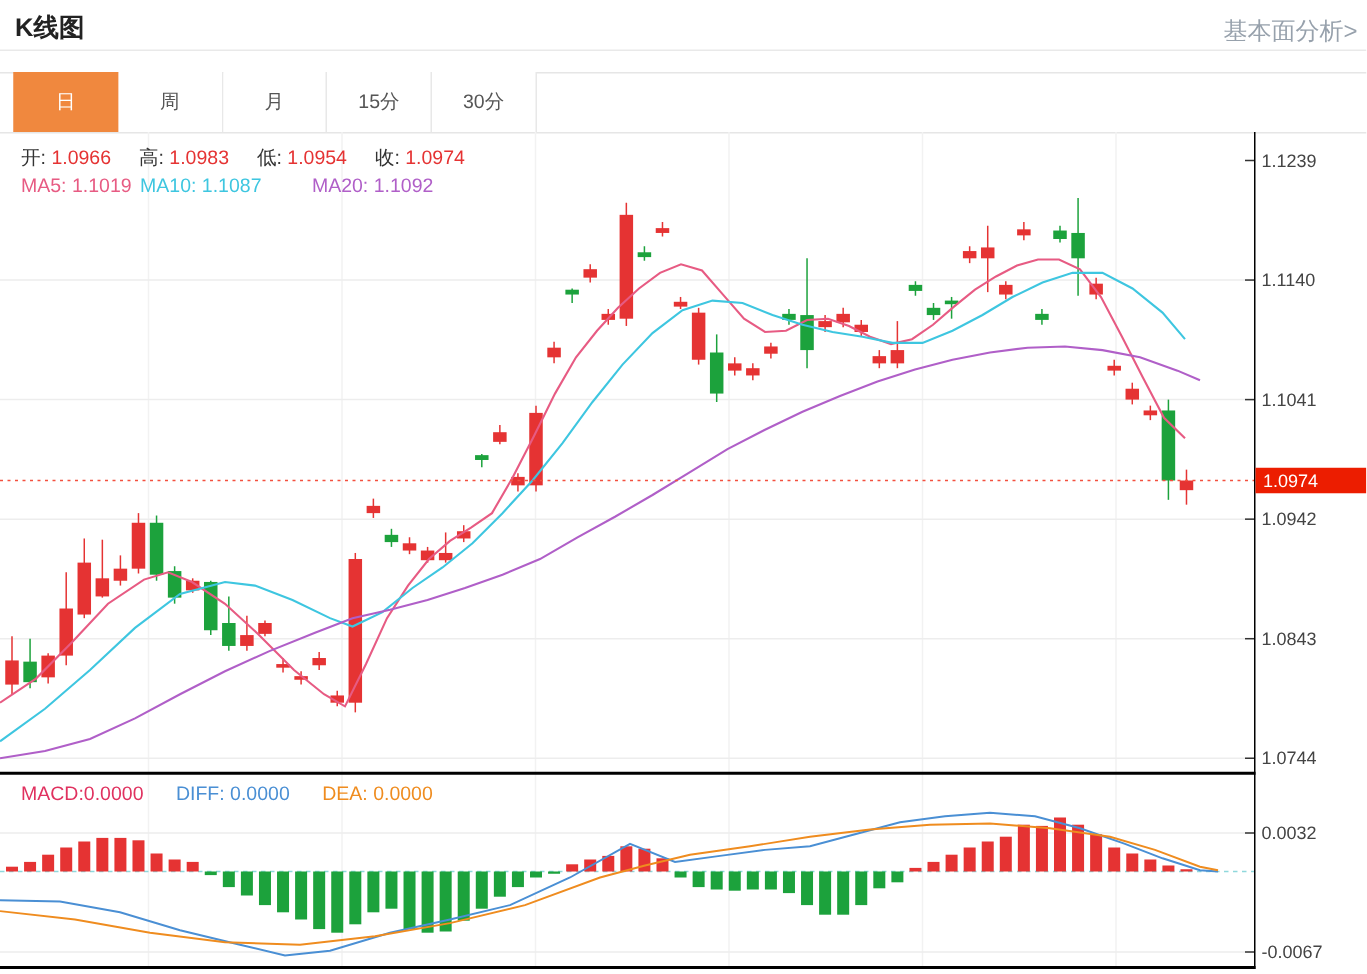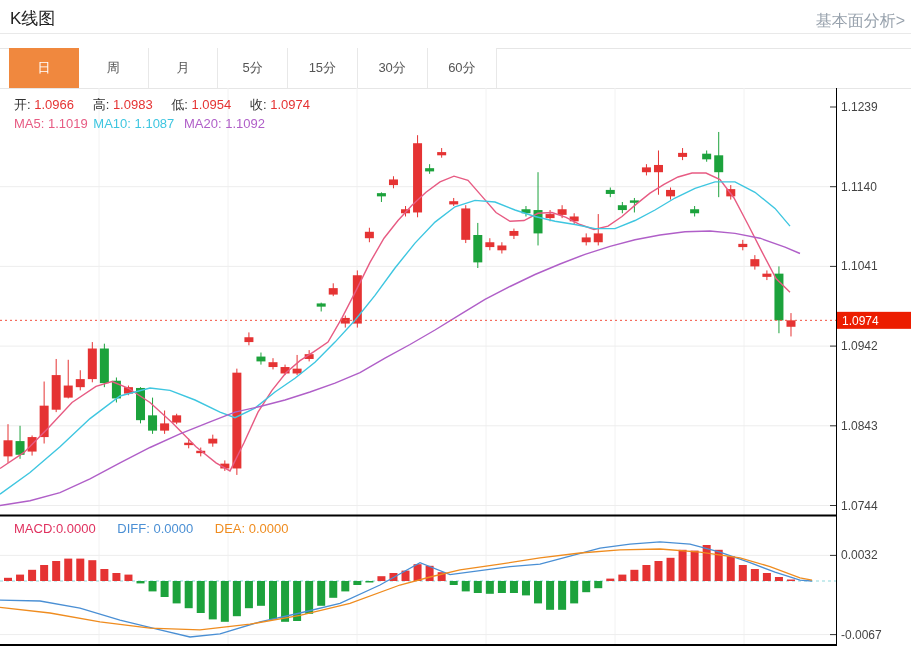--- a/index.html
+++ b/index.html
@@ -1,61 +1,59 @@
 <!DOCTYPE html>
 <html><head>
 <meta charset="utf-8">
 <style>
   html,body{margin:0;padding:0}
   body{position:relative;width:911px;height:649px;background:#fff;overflow:hidden;
        font-family:"Liberation Sans","DejaVu Sans",sans-serif;
        --accent:#f0883e;--red:#e53333;--green:#1ca23c;--ma5:#e75b83;--ma10:#3ec6e0;
        --ma20:#b05fc8;--diff:#4a8fd4;--dea:#ef8c1f;--macdtext:#e0315f;--link:#97a1ac}
-  .page-title{position:absolute;top:7px;left:10px;font-size:17px;font-weight:normal;color:#222}
+  .page-title{position:absolute;top:7px;left:10px;font-size:17px;font-weight:bold;color:#222}
   .fund-link{position:absolute;top:11px;right:6px;font-size:16px;color:var(--link);text-decoration:none;cursor:pointer}
   .title-divider{position:absolute;top:33px;left:0;right:0;border-top:1px solid #e9e9e9}
   .tab-line-top{position:absolute;top:48px;left:0;right:0;border-top:1px solid #e6e6e6}
   .tab-line-bot{position:absolute;top:88px;left:0;right:0;border-top:1px solid #e6e6e6}
   .tab-bar{position:absolute;top:48px;left:9px;height:40px;display:flex}
   .tab{width:69.75px;height:40px;line-height:40px;text-align:center;font-size:13px;color:#555;
        background:#fff;border-right:1px solid #e8e8e8;box-sizing:border-box;cursor:pointer}
   .tab:first-child{border-left:1px solid #e8e8e8}
   .tab.active{background:var(--accent);color:#fff;border-color:var(--accent)}
   .overlay{position:absolute;left:14px;font-size:13px;white-space:nowrap;pointer-events:none}
   .ohlc-row{top:96px}
   .ma-row{top:116px}
   .macd-row{top:521px}
   .lbl{color:#333}
   .val{color:var(--red);margin-right:15px}
   .ma5{color:var(--ma5);margin-right:2px}
-  .ma10{color:var(--ma10);margin-right:6px}
+  .ma10{color:var(--ma10);margin-right:30px}
   .ma20{color:var(--ma20)}
   .mlbl{color:var(--macdtext)}
   .mval{color:var(--macdtext);margin-right:18px}
   .dlbl,.dval{color:var(--diff)} .dval{margin-right:18px}
   .elbl,.eval{color:var(--dea)}
   svg{position:absolute;top:88px;left:0}
 </style>
 </head>
 <body style="--accent: #f0883e; --red: #e53333; --green: #1ca23c; --ma5: #e75b83; --ma10: #3ec6e0; --ma20: #b05fc8; --diff: #4a8fd4; --dea: #ef8c1f; --macdtext: #e0315f;">
 
 <div class="page-title">K线图</div>
 <a class="fund-link">基本面分析&gt;</a>
 <div class="title-divider"></div>
 
 <div class="tab-line-top"></div>
 <div class="tab-line-bot"></div>
 <div class="tab-bar">
     <div class="tab active">日</div>
     <div class="tab">周</div>
     <div class="tab">月</div>
-    <div class="tab">5分</div>
     <div class="tab">15分</div>
     <div class="tab">30分</div>
-    <div class="tab">60分</div>
   </div>
 
 <svg width="911" height="561" viewBox="0 0 911 561">
     <g>
       <line x1="99" y1="0" x2="99" y2="556" stroke="#f2f2f2"></line>
       <line x1="228" y1="0" x2="228" y2="556" stroke="#f2f2f2"></line>
       <line x1="357" y1="0" x2="357" y2="556" stroke="#f2f2f2"></line>
       <line x1="486" y1="0" x2="486" y2="556" stroke="#f2f2f2"></line>
       <line x1="615" y1="0" x2="615" y2="556" stroke="#f2f2f2"></line>
       <line x1="744" y1="0" x2="744" y2="556" stroke="#f2f2f2"></line>

